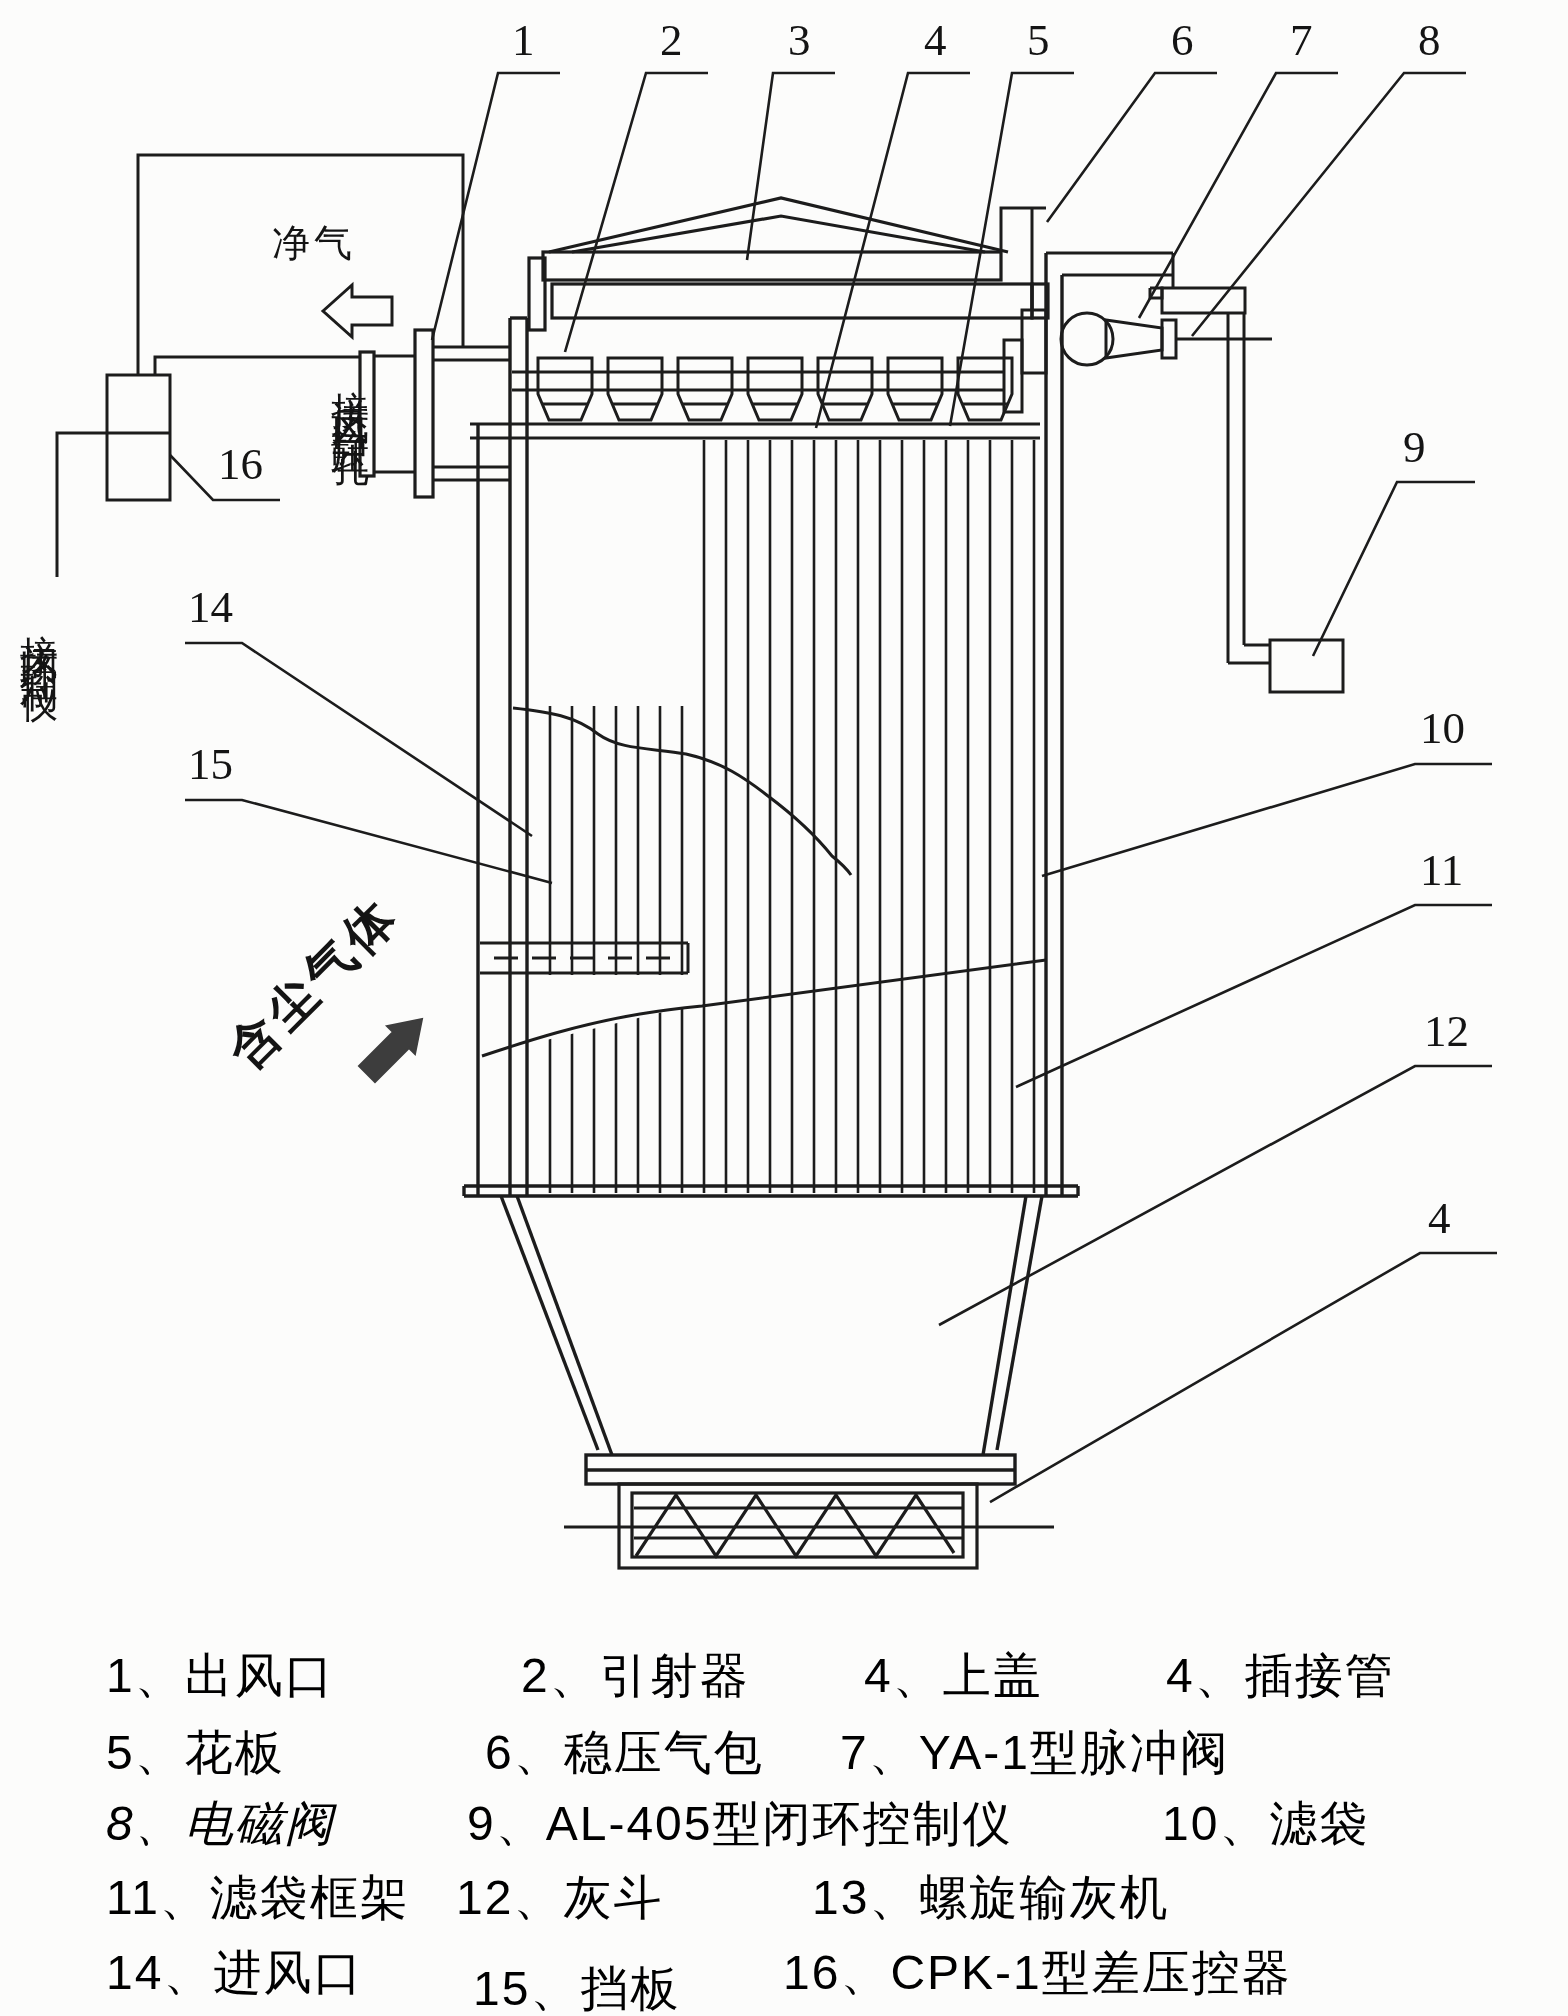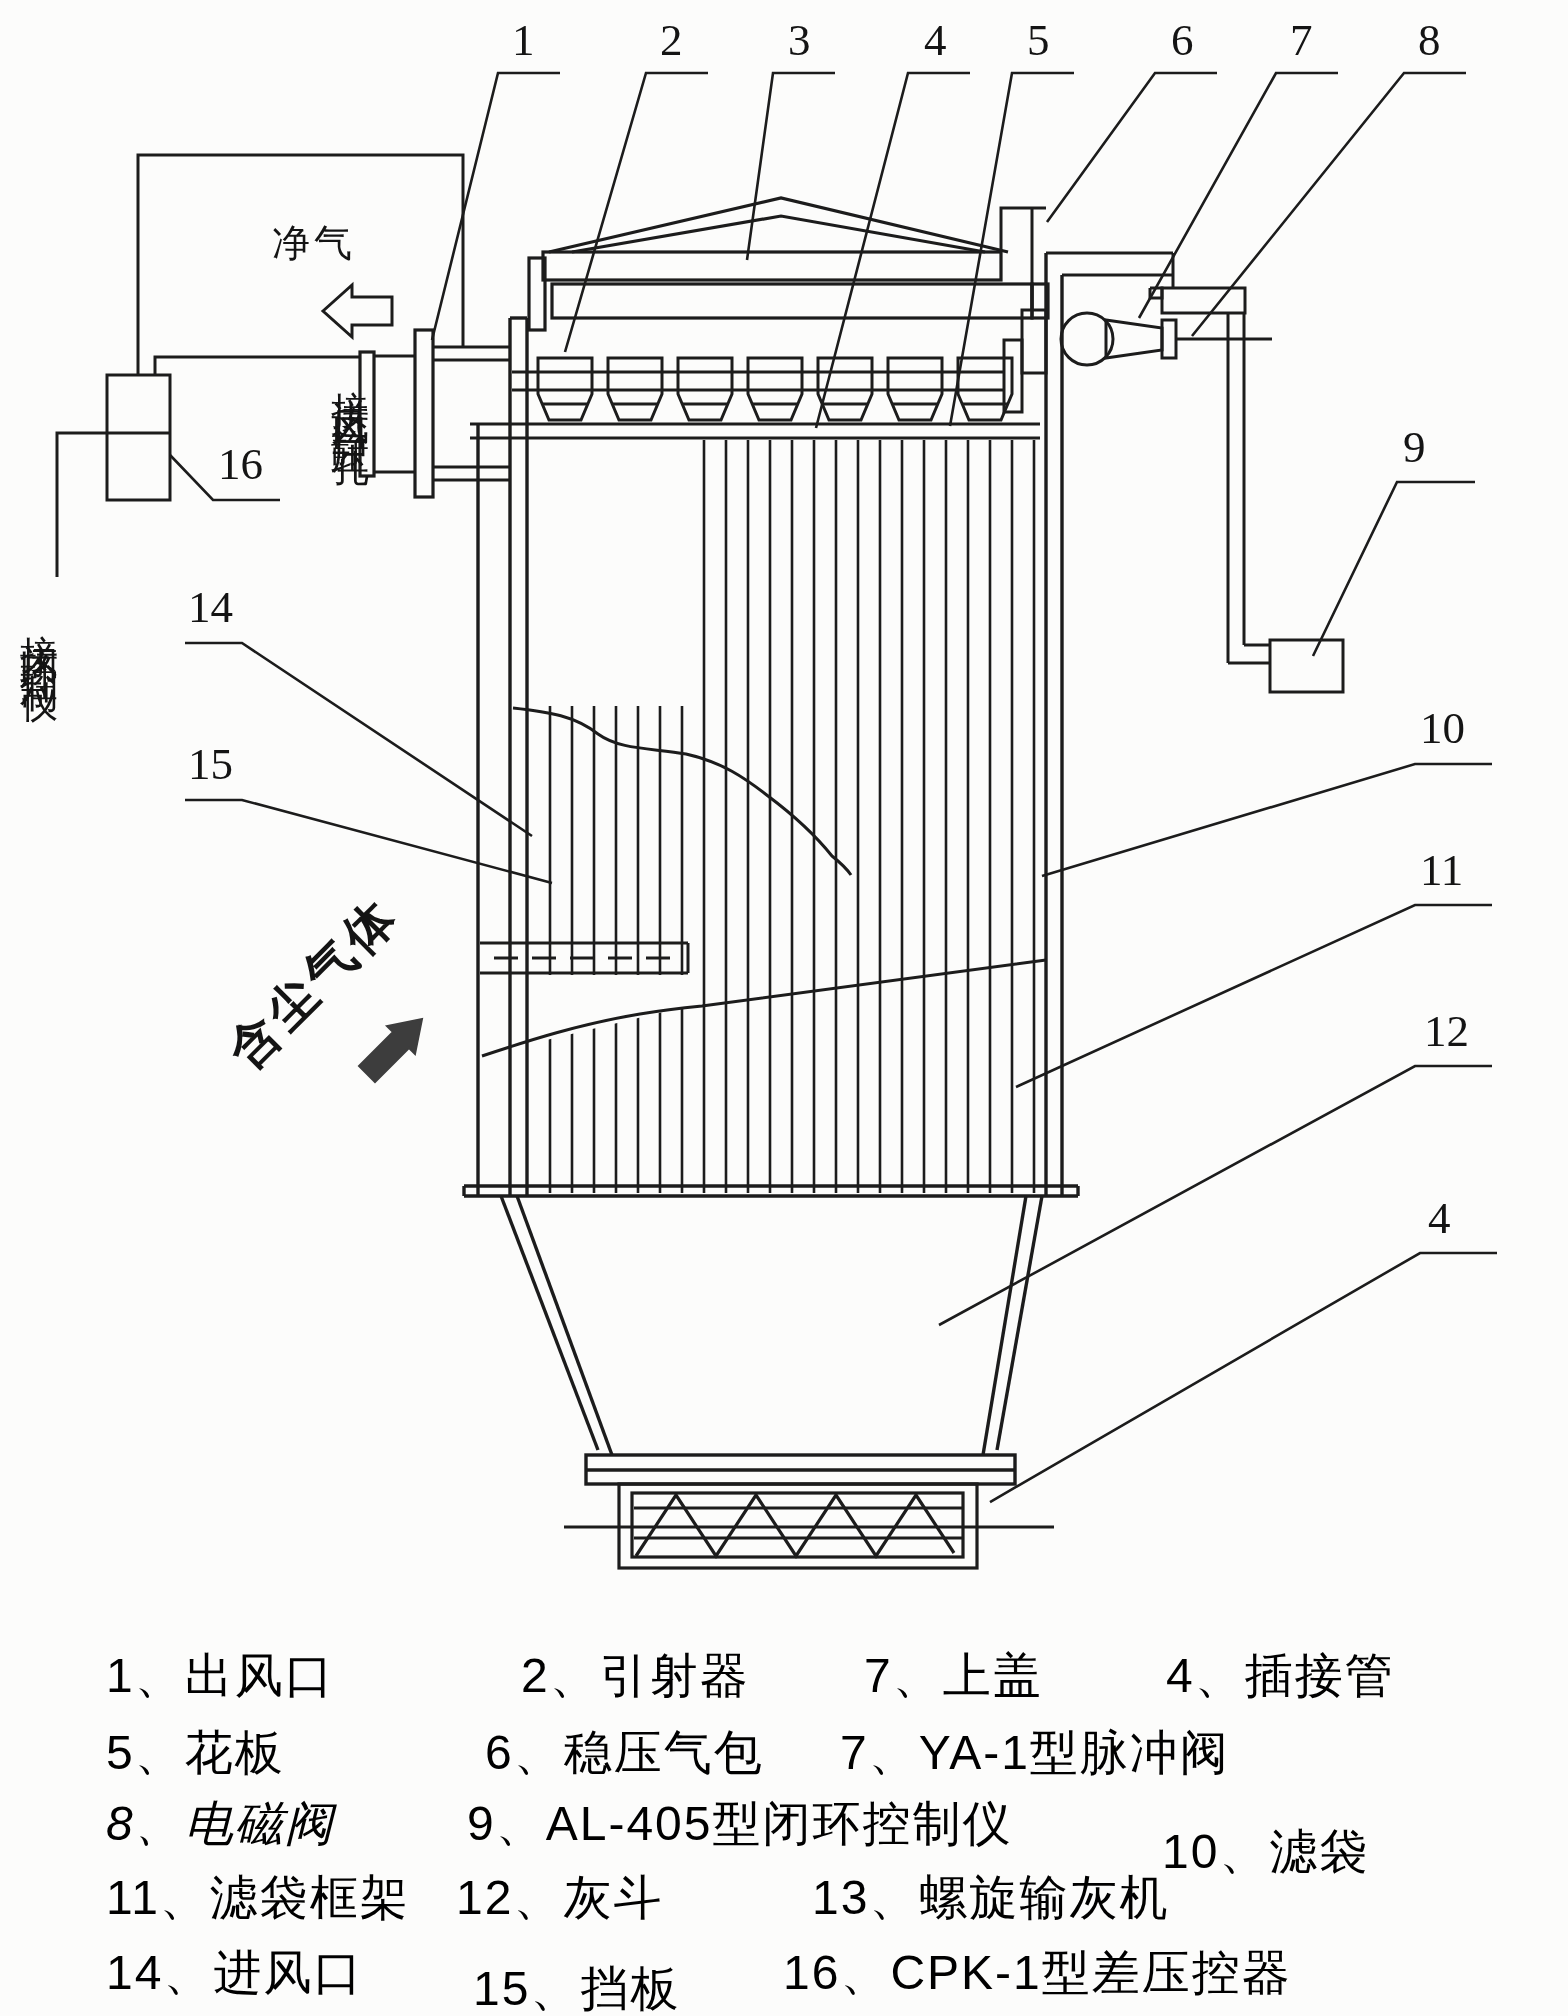--- a/index.html
+++ b/index.html
@@ -251,28 +251,28 @@
 
   <div class="cjk vert" style="left:331px;top:360px;">接进风口静压孔</div>
 
   <div class="cjk vert" style="left:20px;top:604px;">接闭环控制仪</div>
 
   <div class="cjk rot" style="left:237px;top:1032px;">含尘气体</div>
 
   <div>
     <span class="legend-item" style="left:106px;top:1652px;">1、出风口</span>
     <span class="legend-item" style="left:485px;top:1652px;margin-left:36px;">2、引射器</span>
-    <span class="legend-item" style="left:864px;top:1652px;">7、上盖</span>
+    <span class="legend-item" style="left:864px;top:1652px;">4、上盖</span>
     <span class="legend-item" style="left:1166px;top:1652px;">4、插接管</span>
     <span class="legend-item" style="left:106px;top:1729px;">5、花板</span>
     <span class="legend-item" style="left:485px;top:1729px;">6、稳压气包</span>
     <span class="legend-item" style="left:840px;top:1729px;">7、YA-1型脉冲阀</span>
     <span class="legend-item" style="left:106px;top:1800px;font-style:italic;">8、电磁阀</span>
     <span class="legend-item" style="left:467px;top:1800px;">9、AL-405型闭环控制仪</span>
-    <span class="legend-item" style="left:1162px;top:1800px;margin-top:28px;">10、滤袋</span>
+    <span class="legend-item" style="left:1162px;top:1800px;">10、滤袋</span>
     <span class="legend-item" style="left:106px;top:1874px;">11、滤袋框架</span>
     <span class="legend-item" style="left:456px;top:1874px;">12、灰斗</span>
     <span class="legend-item" style="left:812px;top:1874px;">13、螺旋输灰机</span>
     <span class="legend-item" style="left:106px;top:1949px;">14、进风口</span>
     <span class="legend-item" style="left:473px;top:1949px;margin-top:16px;">15、挡板</span>
     <span class="legend-item" style="left:783px;top:1949px;">16、CPK-1型差压控器</span>
   </div>
 
 </div>
 

